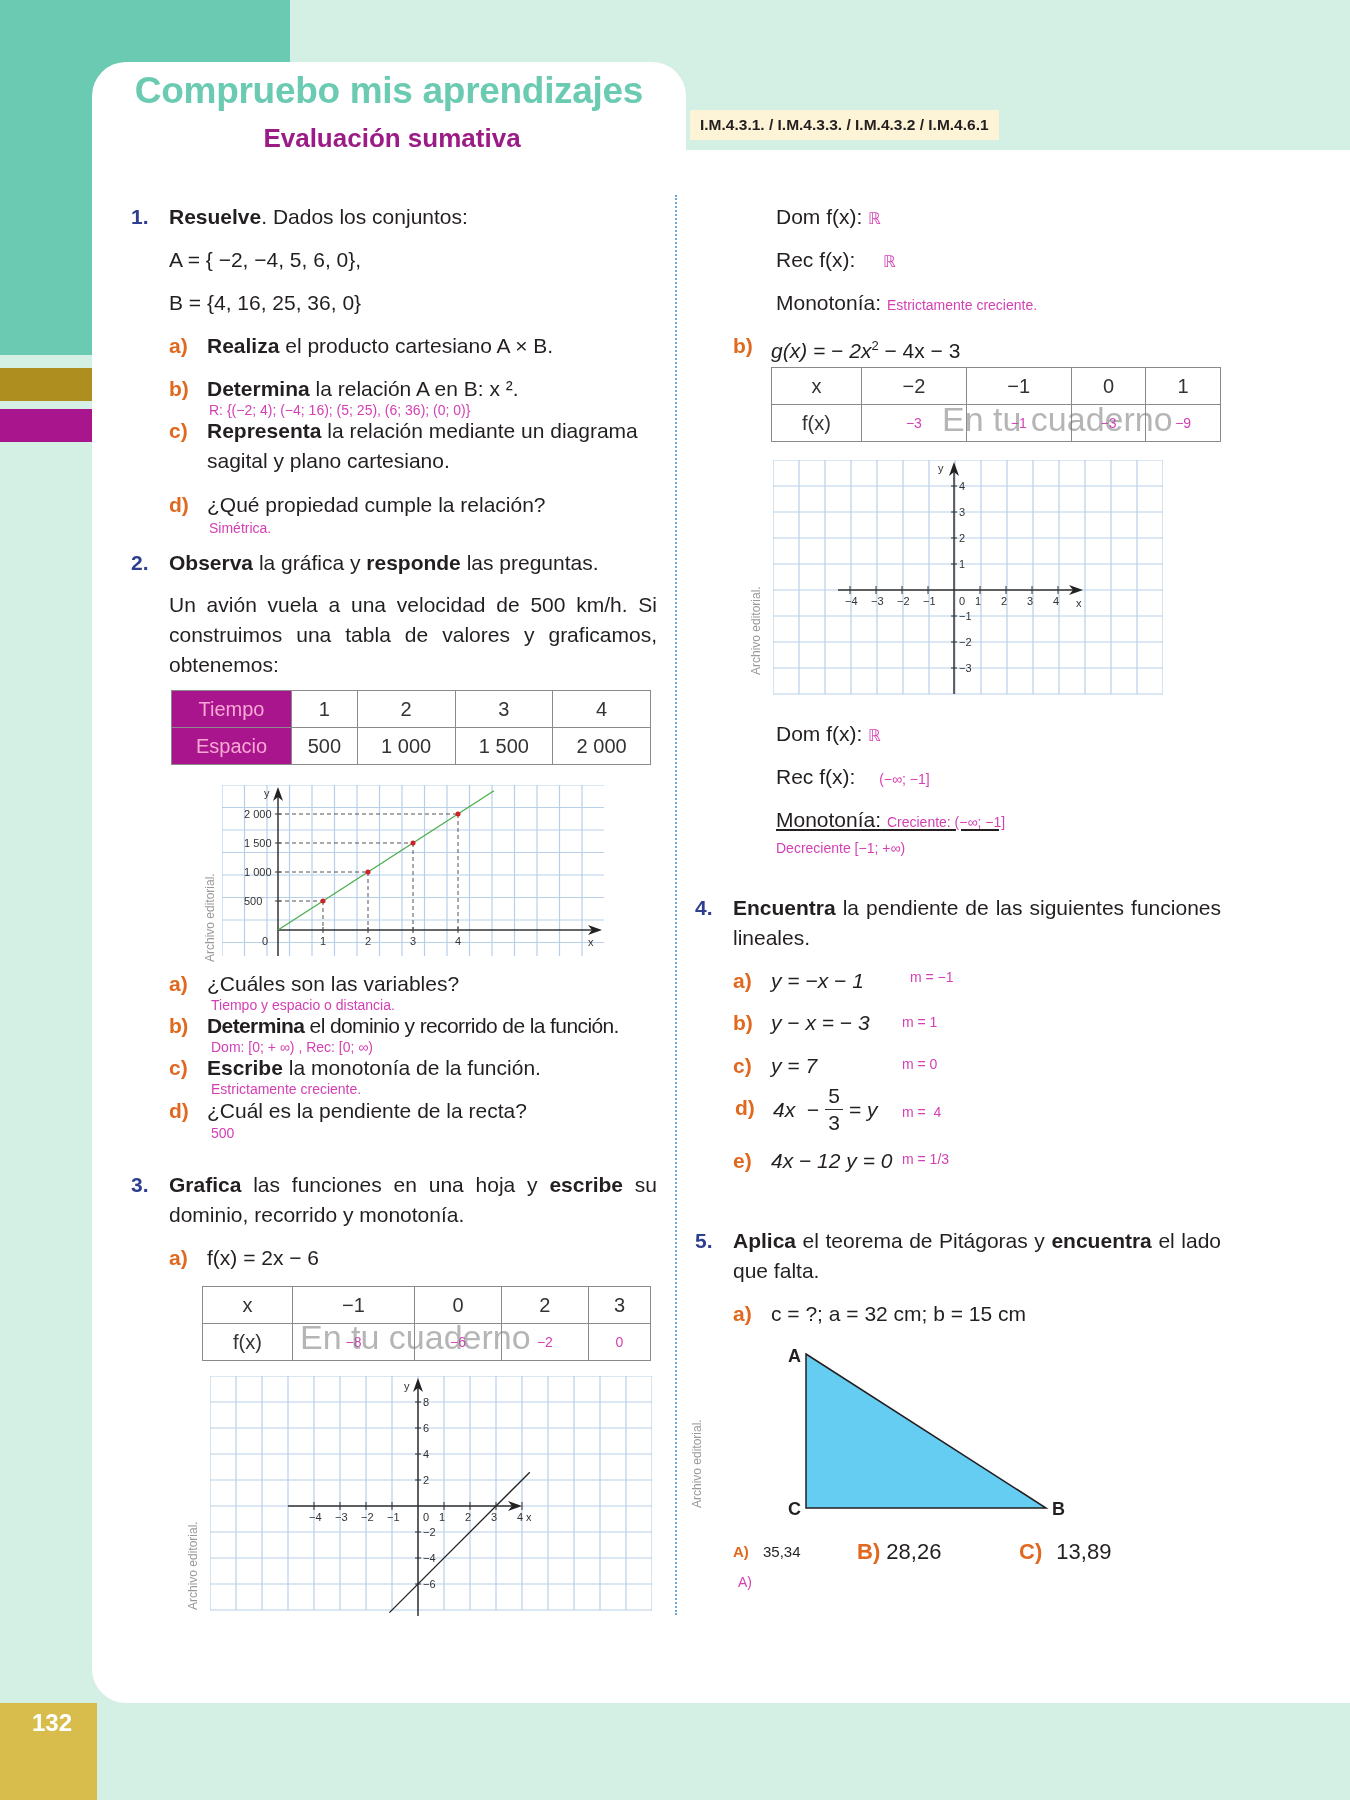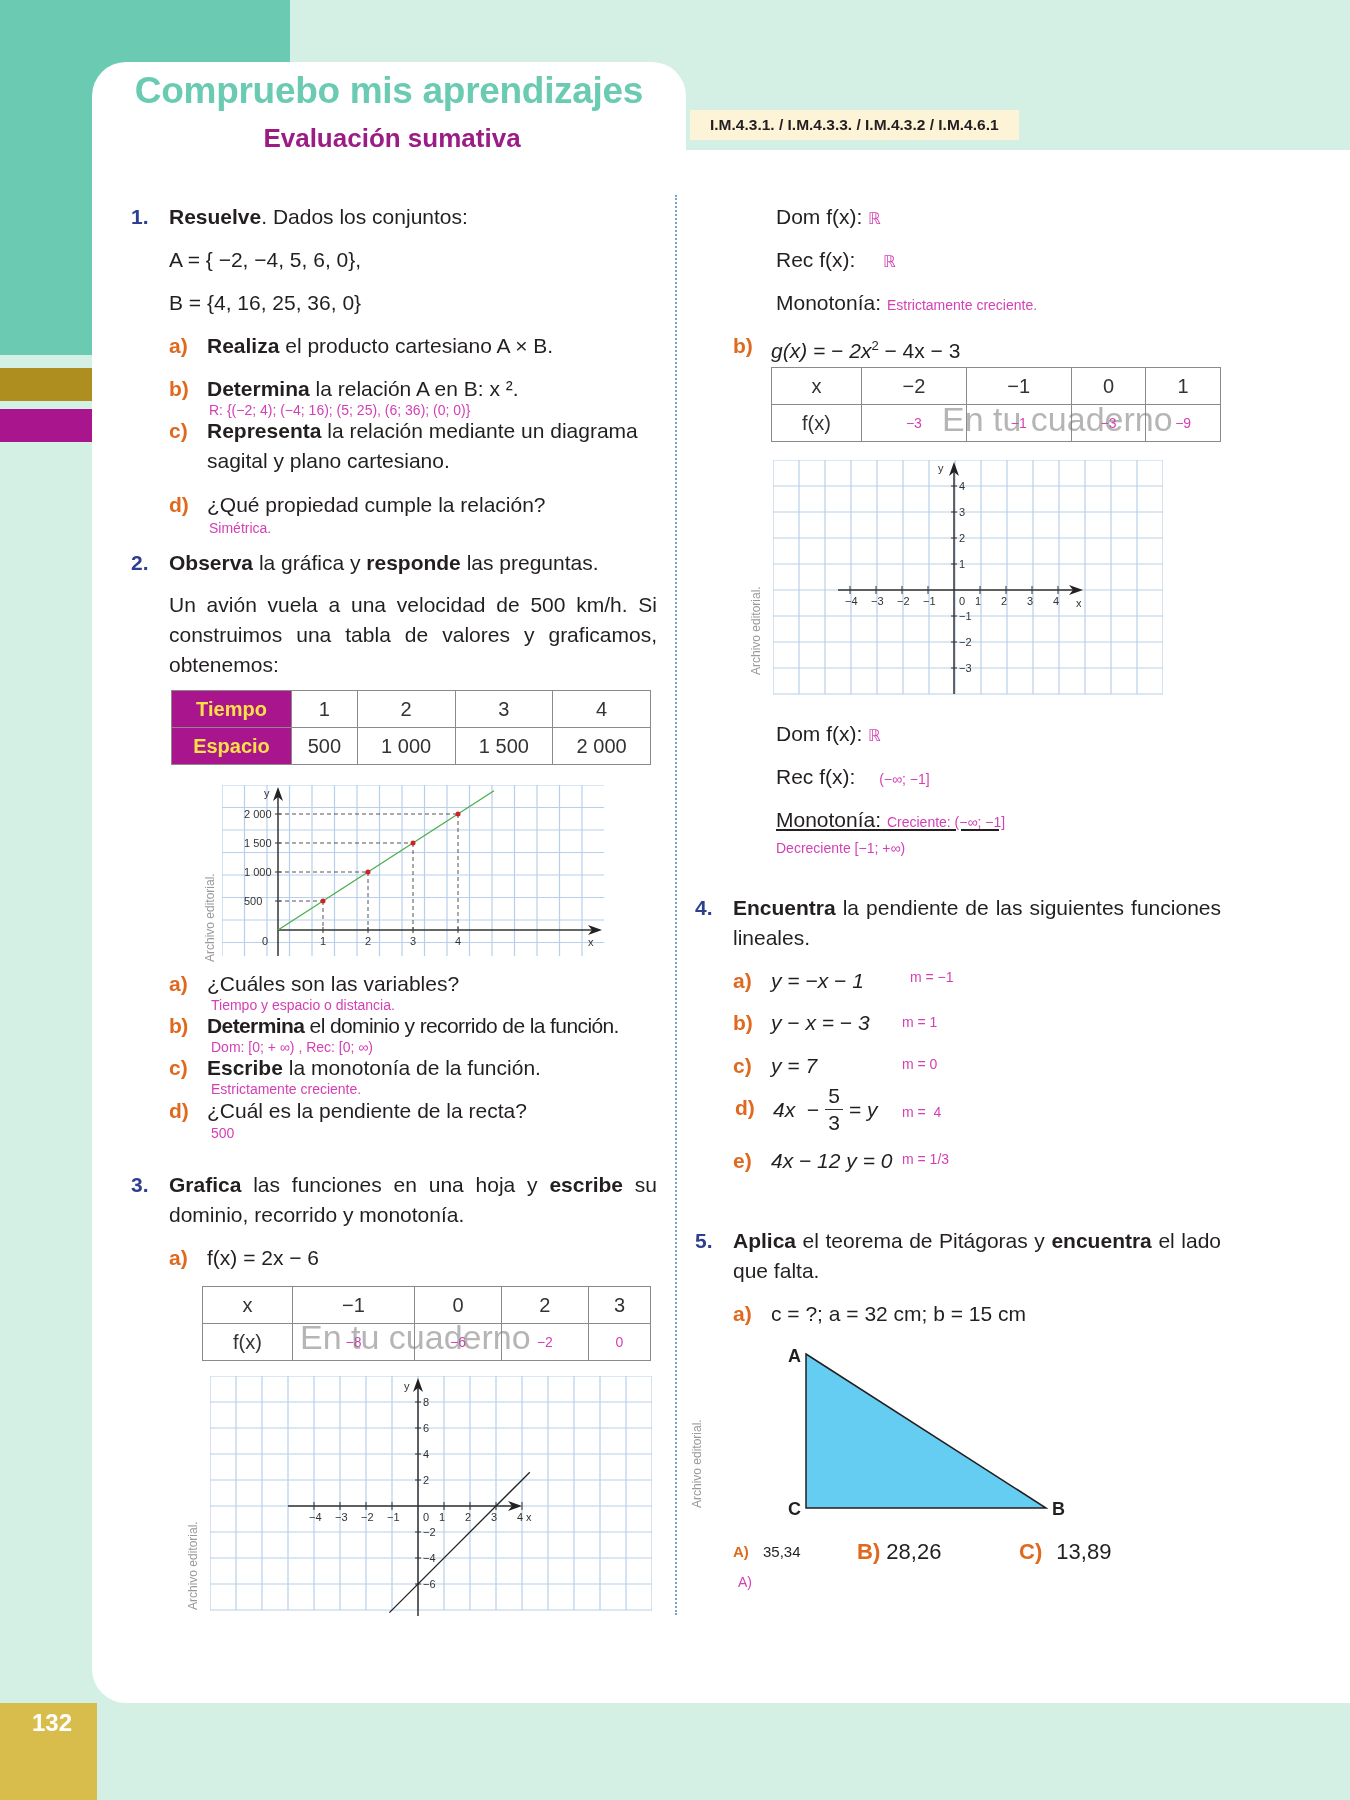--- a/index.html
+++ b/index.html
@@ -6,34 +6,34 @@
   html, body { width: 1350px; height: 1800px; overflow: hidden; }
   body { position: relative; background: #d4efe3; font-family: "Liberation Sans", "DejaVu Sans", sans-serif; color: #231f20; }
 
   .bg-teal { position: absolute; left: 0; top: 0; width: 290px; height: 355px; background: #6acbb2; }
   .bar-olive { position: absolute; left: 0; top: 368px; width: 92px; height: 33px; background: #ad8e1f; }
   .bar-magenta { position: absolute; left: 0; top: 409px; width: 92px; height: 33px; background: #a8158c; }
   .panel { position: absolute; left: 92px; top: 150px; width: 1258px; height: 1553px; background: #fff; border-bottom-left-radius: 34px; }
   .header-card { position: absolute; left: 92px; top: 62px; width: 594px; height: 120px; background: #fff; border-top-left-radius: 34px; border-top-right-radius: 34px; }
   .title { position: absolute; left: 92px; top: 70px; width: 594px; text-align: center; font-size: 37px; font-weight: bold; color: #6acbb2; letter-spacing: -0.3px; }
   .subtitle { position: absolute; left: 92px; top: 123px; width: 600px; text-align: center; font-size: 26px; font-weight: bold; color: #9c1c86; }
-  .indicator { position: absolute; left: 690px; top: 110px; padding: 6px 20px; background: #fdf3d7; font-size: 15.5px; font-weight: bold; color: #231f20; }
+  .indicator { position: absolute; left: 690px; top: 110px; padding: 6px 10px; background: #fdf3d7; font-size: 15.5px; font-weight: bold; color: #231f20; }
   .page-num { position: absolute; left: 0; top: 1703px; width: 97px; height: 97px; background: #d9bd4c; color: #fff; font-weight: bold; font-size: 24px; padding: 6px 0 0 32px; }
   .divider { position: absolute; left: 675px; top: 195px; height: 1420px; border-left: 2px dotted #6fa6d6; }
 
   .q { position: absolute; font-size: 21px; line-height: 30px; color: #231f20; }
   .num { color: #2e3f8f; font-weight: bold; position: absolute; left: -38px; }
   .lt { color: #e0691f; font-weight: bold; position: absolute; left: -38px; }
   b { font-weight: bold; }
   .ans { color: #d43fb3; font-size: 14px; line-height: 16px; }
   .justify { text-align: justify; }
 
   table.vt { border-collapse: collapse; position: absolute; font-size: 20px; }
   table.vt td { border: 1.5px solid #8a8a8a; text-align: center; height: 37px; color: #333; }
-  table.vt td.hd { background: #a8158c; color: #fde047; font-weight: bold; margin-top: 17px; }
+  table.vt td.hd { background: #a8158c; color: #f9a8d4; font-weight: normal; margin-top: 17px; }
   table.vt td.a { color: #d43fb3; font-size: 14px; }
   .watermark { position: absolute; font-size: 34px; color: rgba(120,120,120,0.55); pointer-events: none; white-space: nowrap; }
 
   .graph { position: absolute; }
   .archivo { position: absolute; font-size: 12px; color: #999; transform: rotate(-90deg); transform-origin: left top; white-space: nowrap; }
   .sub { font-size: 13px; vertical-align: super; }
   .frac { display: inline-flex; flex-direction: column; align-items: center; vertical-align: middle; line-height: 26px; margin: 0 6px; }
   .frac .n { border-bottom: 1.5px solid #333; padding: 0 3px; }
 </style>
 </head>

